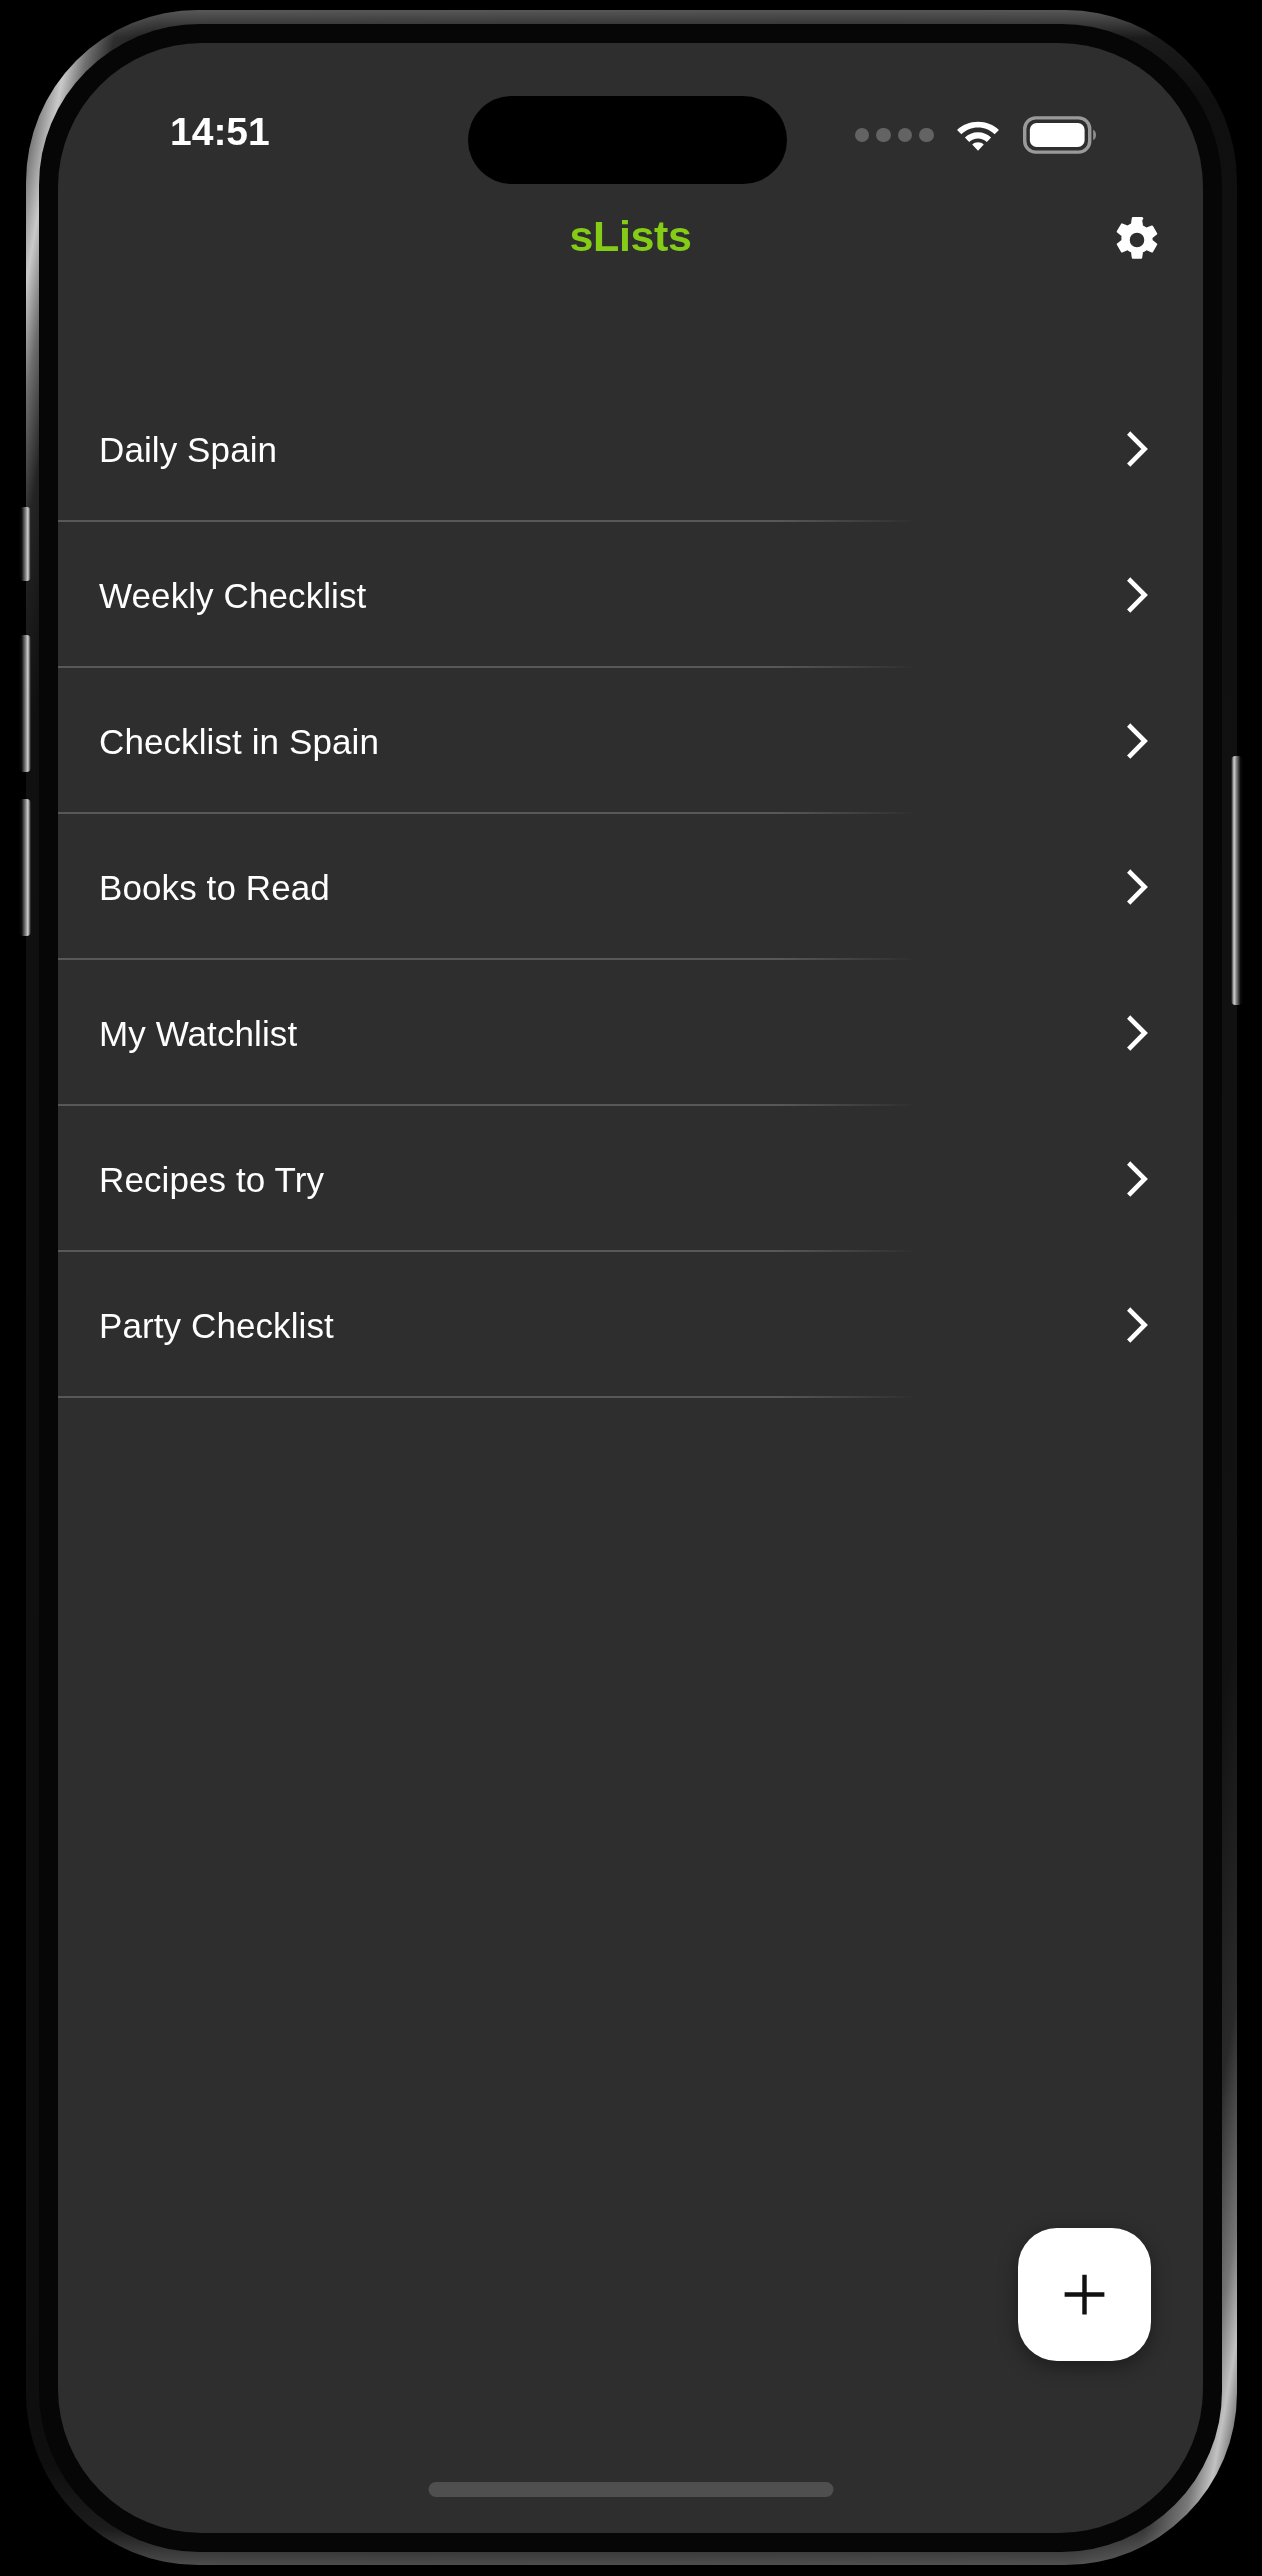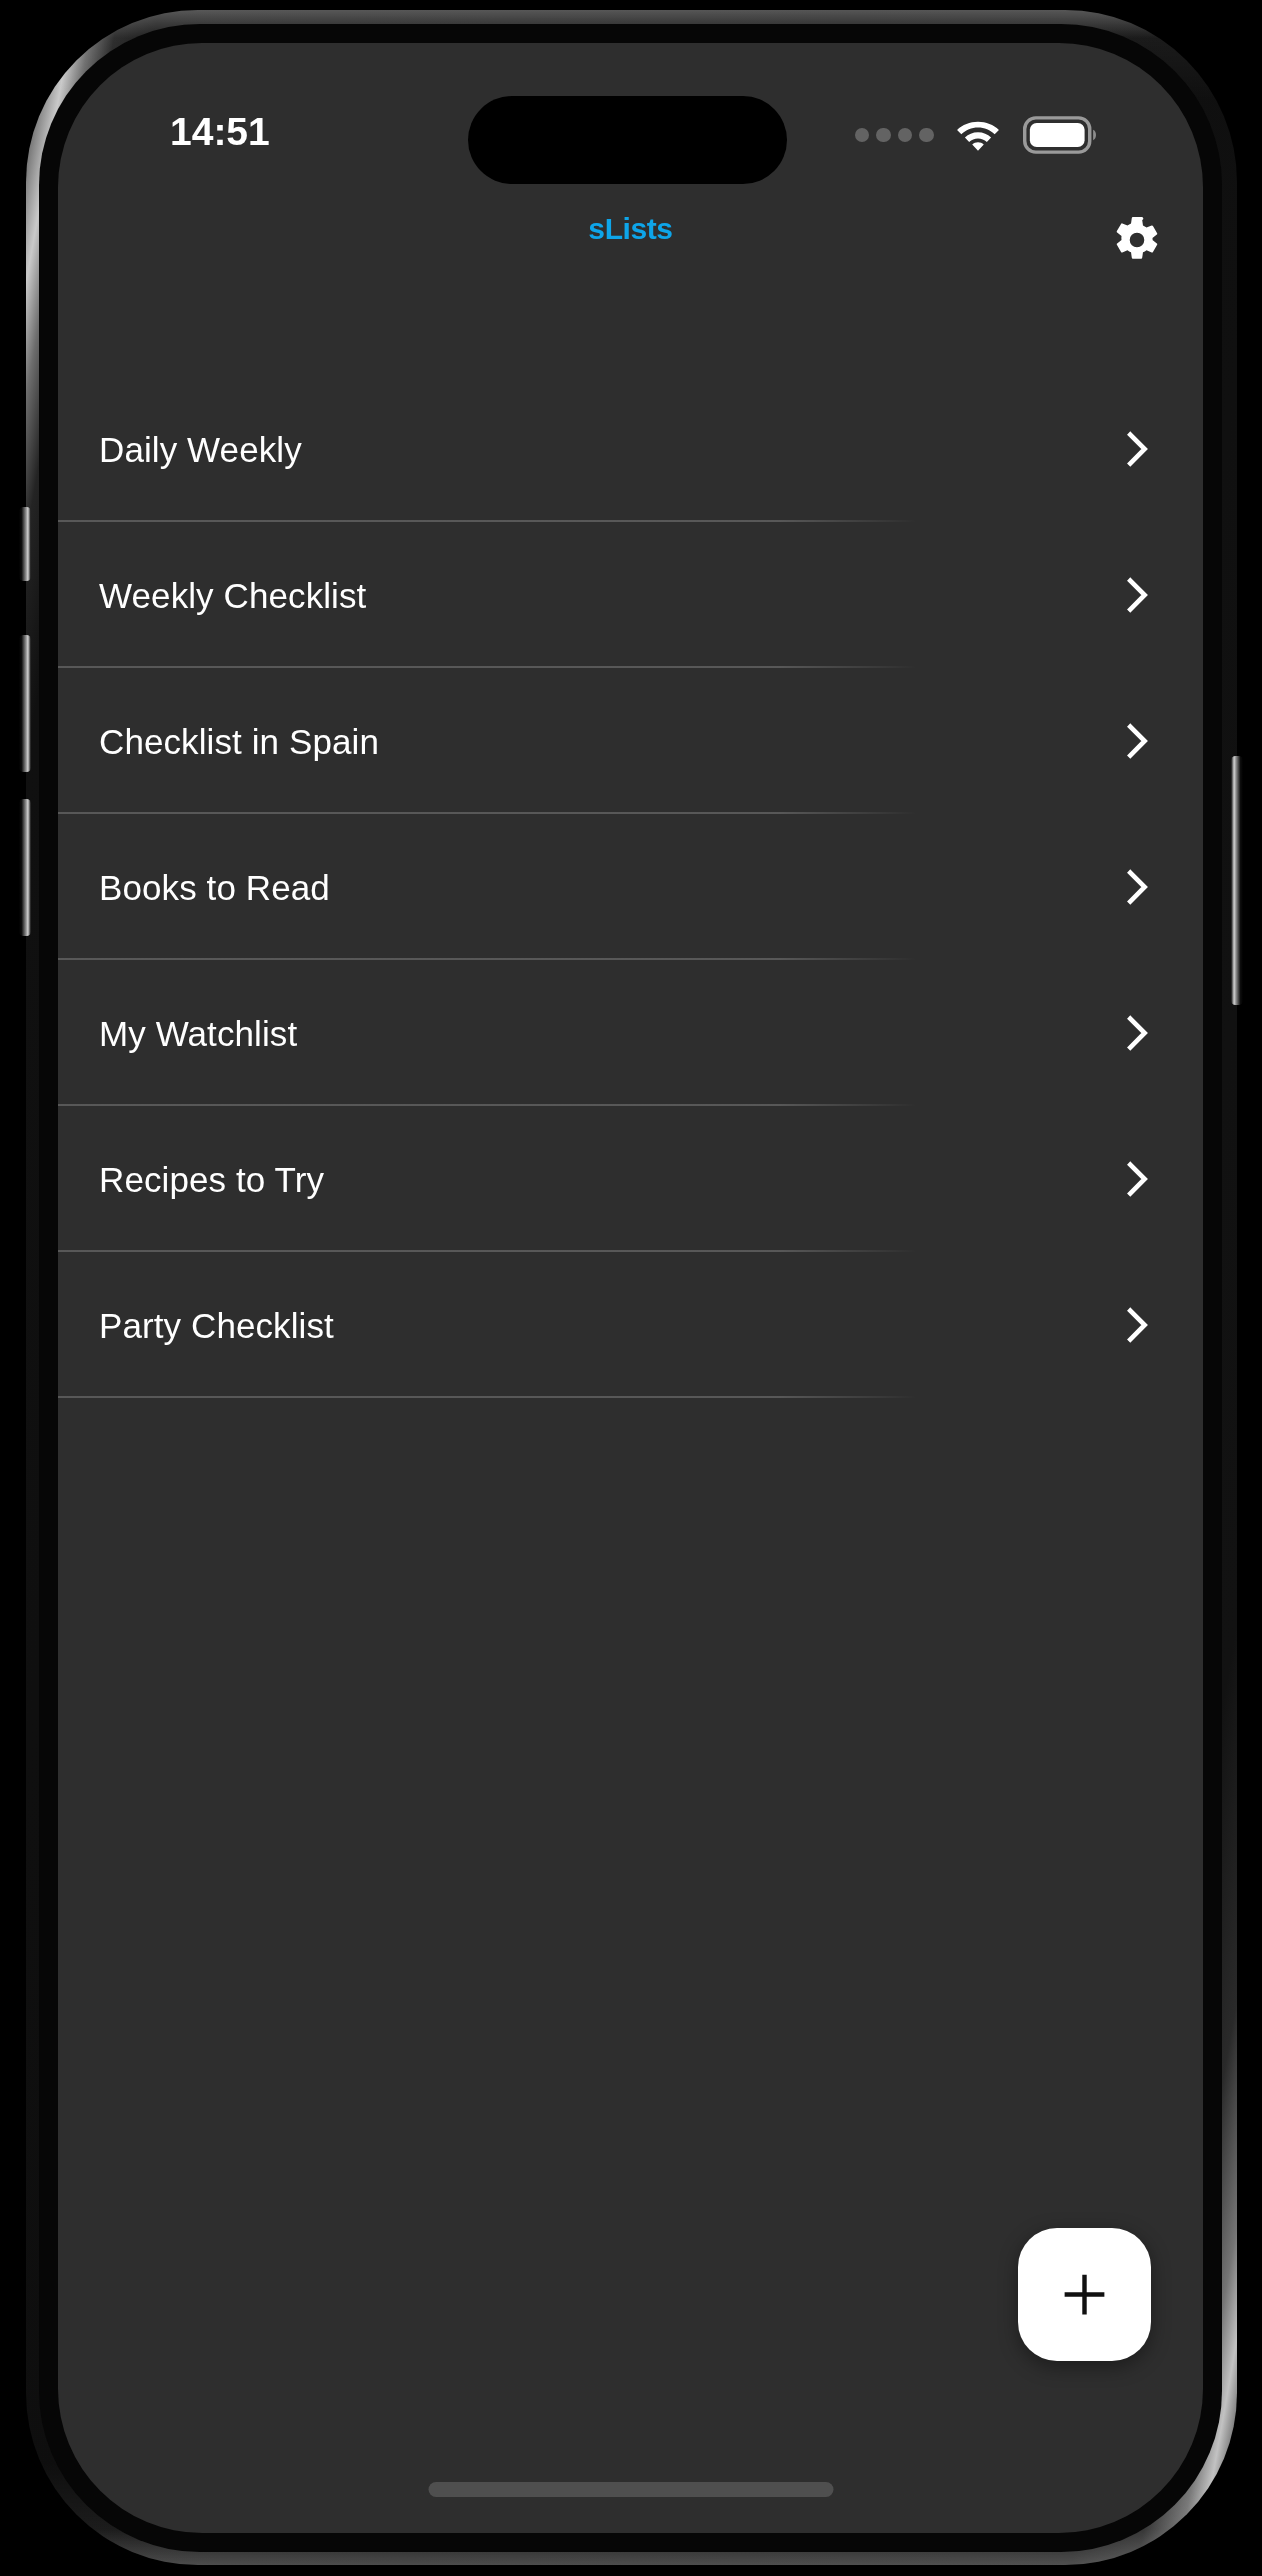--- a/index.html
+++ b/index.html
@@ -163,23 +163,23 @@
     top: 150px;
     width: 1145px;
     height: 94px;
   }
 
   .app-title {
     position: absolute;
     left: 0; right: 0;
     top: 19px;
     text-align: center;
-    font-size: 30px;
+    font-size: 43px;
     font-weight: 700;
-    color: #0ea5e9;
+    color: #84cc16;
     letter-spacing: -0.4px;
   }
 
   .gear-button {
     position: absolute;
     right: 31px;
     top: 12px;
     width: 70px;
     height: 70px;
     display: flex;
@@ -317,21 +317,21 @@
 
       <button class="gear-button">
         <svg viewBox="0 0 24 24">
           <path fill="#ffffff" d="M19.43 12.98c.04-.32.07-.64.07-.98s-.03-.66-.07-.98l2.11-1.65c.19-.15.24-.42.12-.64l-2-3.46c-.12-.22-.39-.3-.61-.22l-2.49 1c-.52-.4-1.08-.73-1.69-.98l-.38-2.65A.488.488 0 0 0 14 1h-4c-.25 0-.46.18-.49.42l-.38 2.65c-.61.25-1.17.59-1.69.98l-2.49-1c-.23-.09-.49 0-.61.22l-2 3.46c-.13.22-.07.49.12.64l2.11 1.65c-.04.32-.07.65-.07.98s.03.66.07.98l-2.11 1.65c-.19.15-.24.42-.12.64l2 3.46c.12.22.39.3.61.22l2.49-1c.52.4 1.08.73 1.69.98l.38 2.65c.03.24.24.42.49.42h4c.25 0 .46-.18.49-.42l.38-2.65c.61-.25 1.17-.59 1.69-.98l2.49 1c.23.09.49 0 .61-.22l2-3.46c.12-.22.07-.49-.12-.64l-2.11-1.65zM12 15.5A3.5 3.5 0 0 1 8.5 12 3.5 3.5 0 0 1 12 8.5a3.5 3.5 0 0 1 3.5 3.5 3.5 3.5 0 0 1-3.5 3.5z"></path>
         </svg>
       </button>
     </div>
 
     <div class="list" id="list-root">
         <div class="list-row">
-          <span class="row-label">Daily Weekly</span>
+          <span class="row-label">Daily Spain</span>
           <svg class="chevron" viewBox="0 0 24 24">
             <path fill="none" stroke="#ffffff" stroke-width="2.4" stroke-linecap="square" stroke-linejoin="miter" d="M8.5 4.5 L16 12 L8.5 19.5"></path>
           </svg>
           <div class="row-divider"></div>
         </div>
         <div class="list-row">
           <span class="row-label">Weekly Checklist</span>
           <svg class="chevron" viewBox="0 0 24 24">
             <path fill="none" stroke="#ffffff" stroke-width="2.4" stroke-linecap="square" stroke-linejoin="miter" d="M8.5 4.5 L16 12 L8.5 19.5"></path>
           </svg>

